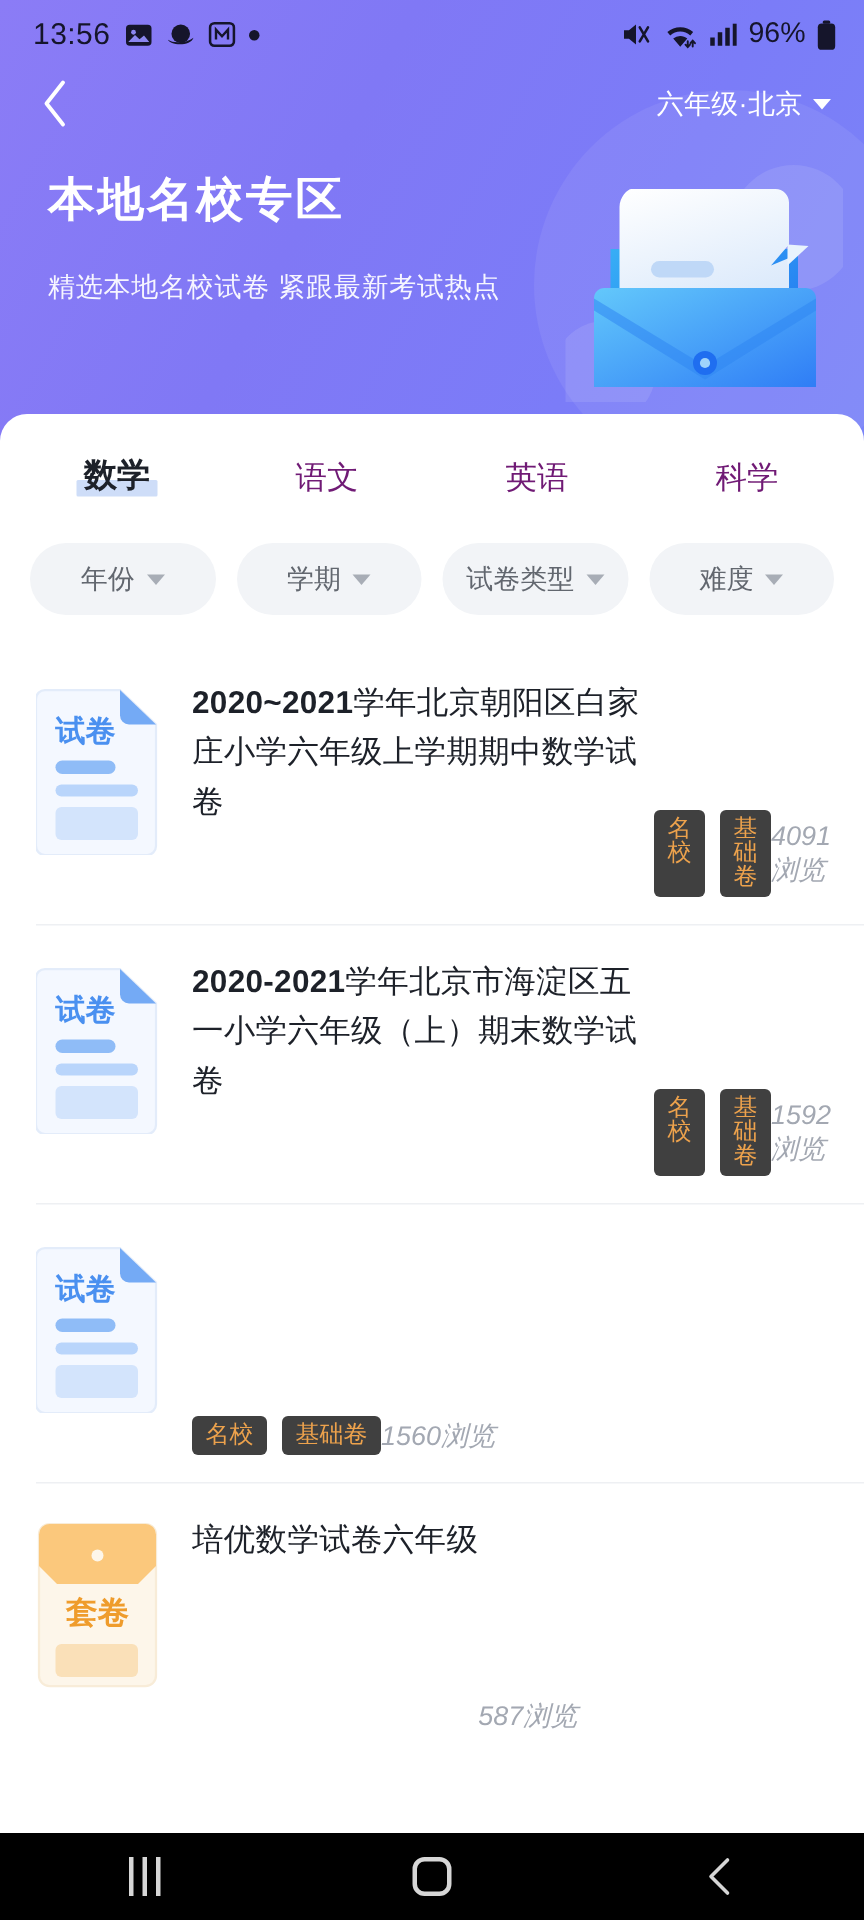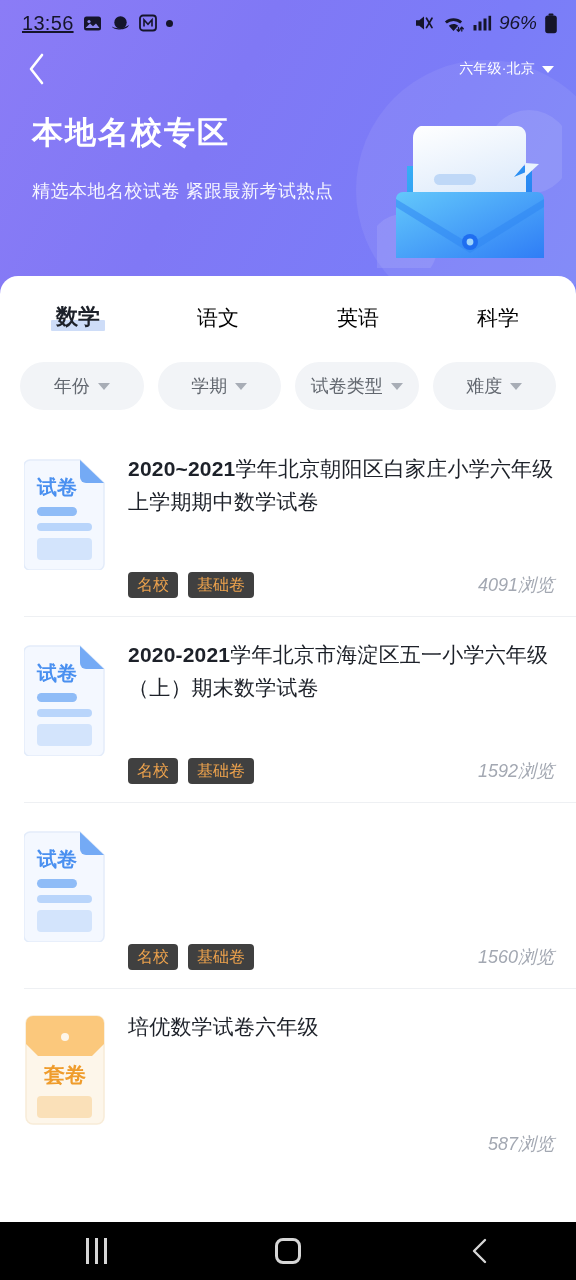--- a/index.html
+++ b/index.html
@@ -35,42 +35,42 @@
   .statusbar {
     position: relative;
     height: 46px;
     display: flex;
     align-items: center;
     justify-content: space-between;
     padding: 0 18px 0 22px;
     color: #1a1a2e;
   }
   .sb-left { display: flex; align-items: center; gap: 9px; }
-  .sb-time { font-size: 20px; font-weight: 500; letter-spacing: .3px; color:#15152b;text-decoration:underline; }
+  .sb-time { font-size: 20px; font-weight: 500; letter-spacing: .3px; color:#15152b; }
   .sb-ico { display:inline-flex; align-items:center; justify-content:center; }
-  .sb-right { display: flex; align-items: center; gap: 7px; color:#15152b;font-style:italic; }
+  .sb-right { display: flex; align-items: center; gap: 7px; color:#15152b; }
   .sb-batt-text { font-size: 19px; font-weight: 500; }
   .dot-ico { width:7px; height:7px; border-radius:50%; background:#15152b; display:inline-block; }
 
   
   .navrow {
     position: relative;
     height: 46px;
     display: flex;
     align-items: center;
     justify-content: space-between;
     padding: 0 22px 0 20px;
   }
   .back-btn {
     width: 34px; height: 34px;
     display: flex; align-items: center; justify-content: center;
   }
   .grade-sel {
     display: flex; align-items: center; gap: 7px;
-    color: #ffffff; font-size: 14px; letter-spacing: .2px;
+    color: #ffffff; font-size: 18px; letter-spacing: .2px;
   }
   .caret-white {
     width: 0; height: 0;
     border-left: 6px solid transparent;
     border-right: 6px solid transparent;
     border-top: 7px solid #ffffff;
   }
 
   
   .hero-title {
@@ -109,21 +109,21 @@
     display: flex;
     align-items: flex-end;
     height: 72px;
     padding: 0 8px;
     font-family: Liberation Serif, serif;
   }
   .tab {
     flex: 1;
     text-align: center;
     font-size: 21px;
-    color: #000000;
+    color: #701a75;
     padding-bottom: 16px;
     position: relative;
   }
   .tab .tab-label { position: relative; display: inline-block; padding: 0 3px; z-index:2; }
   .tab.active { color: #1d2129; font-weight: 700; font-size: 22px; }
   .tab.active .tab-label::after {
     content: "";
     position: absolute;
     left: -2px; right: -2px; bottom: 1px;
     height: 11px;
@@ -168,21 +168,21 @@
     min-height: 186px;
   }
   .list-item + .list-item::before {
     content: "";
     position: absolute;
     left: 24px; right: 0; top: 0;
     height: 1px;
     background: #eef0f3;
   }
   .thumb { width: 86px; flex: 0 0 86px; margin-top: 2px; }
-  .item-body { flex: 1; padding-left: 18px; display: flex; flex-direction: column; }
+  .item-body { flex: 1; padding-left: 18px; display: flex; }
   .item-title {
     font-size: 21px;
     line-height: 33px;
     color: #1d2129;
     letter-spacing: .2px;
   }
   .item-title b { font-weight: 700; }
   .item-foot {
     margin-top: auto;
     padding-top: 14px;

